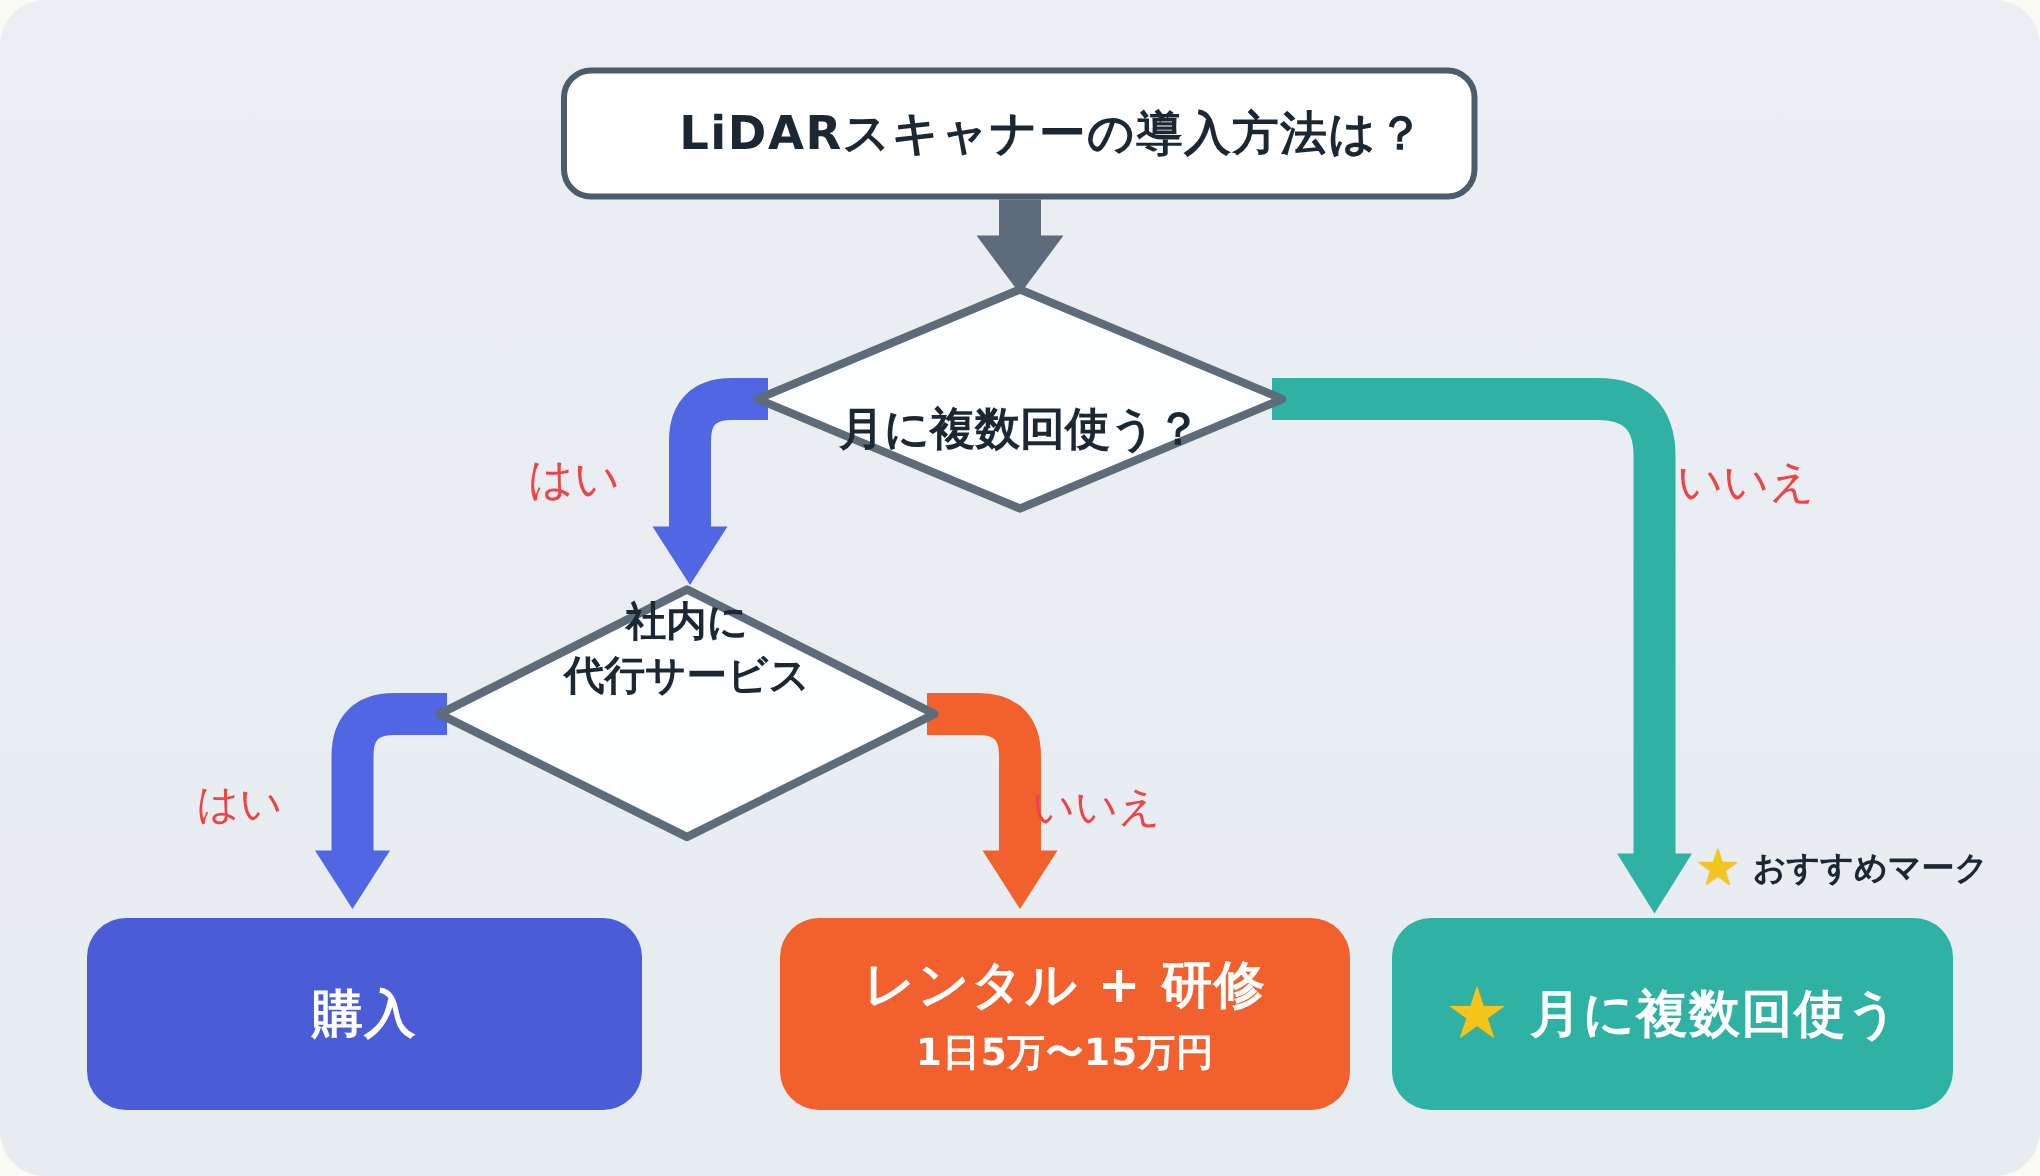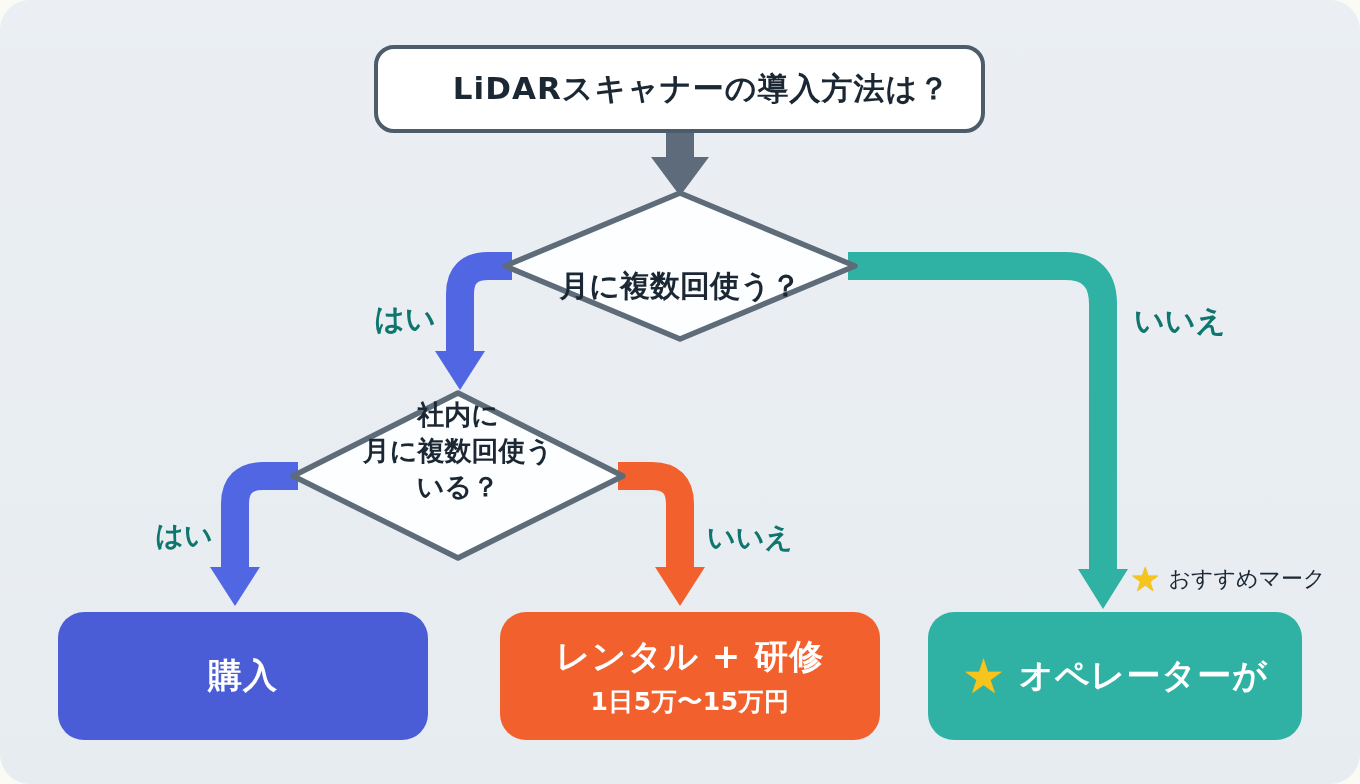--- a/index.html
+++ b/index.html
@@ -28,43 +28,43 @@
   }
 
   .q-text {
     position: absolute; text-align: center;
     font-weight: 800; color: #1b2733;
   }
   .q1-text { left: 520px; top: 250px; width: 320px; font-size: 30px; margin-top: 16px; }
   .q2-text { left: 308px; top: 397px; width: 300px; font-size: 27px; line-height: 1.34; }
 
   .edge-label {
-    position: absolute; text-align: center;
-    font-weight: 700; color: #0f766e;
+    position: absolute; text-align: left;
+    font-weight: 400; color: #ef4444;
   }
   .l-usage-yes    { left: 352px;  top: 299px; width: 106px; font-size: 30px; }
   .l-usage-no     { left: 1118px; top: 301px; width: 124px; font-size: 30px; }
   .l-operator-yes { left: 131px;  top: 517px; width: 106px; font-size: 28px; }
   .l-operator-no  { left: 688px;  top: 519px; width: 124px; font-size: 28px; }
 
   .note {
     position: absolute; left: 1130px; top: 562px;
     display: flex; align-items: center; gap: 8px;
   }
   .note-star { font-size: 34px; line-height: 1; color: #f5c51d; text-shadow: 0 0 1px #d9a312; }
-  .note-text { font-size: 22px; font-weight: 400; color: #1b2733; }
+  .note-text { font-size: 22px; font-weight: 700; color: #1b2733; }
 
   .outcome {
     position: absolute; top: 612px; height: 128px;
     border-radius: 26px;
     display: flex; flex-direction: column; align-items: center; justify-content: center;
     gap: 5px; color: #ffffff;
   }
   .outcome-purchase { left: 58px;  width: 370px; }
-  .outcome-rental   { left: 500px; width: 380px; }
+  .outcome-rental   { left: 520px; width: 380px; }
   .outcome-agency   { left: 928px; width: 374px; }
   .outcome-label { font-size: 34px; font-weight: 800; letter-spacing: 1px; }
   .outcome-price { font-size: 25px; font-weight: 700; letter-spacing: 0.5px; }
   .label-row { display: flex; align-items: center; gap: 14px; }
   .box-star { font-size: 48px; line-height: 1; color: #f5c51d; text-shadow: 0 0 1px #d9a312; }
 </style>
 </head>
 <body>
 
 <div class="canvas">
@@ -91,22 +91,21 @@
   </svg>
 
   <div class="title-node" style="border-color: rgb(77, 92, 106);">
     <span>LiDARスキャナーの導入方法は？</span>
   </div>
 
   <div class="q-text q1-text">月に複数回使う？</div>
 
   <div class="q-text q2-text">
     <div>社内に</div>
-    <div>月に複数回使う</div>
-    <div>いる？</div>
+    <div>代行サービス</div>
   </div>
 
   <div class="edge-label l-usage-yes">はい</div>
   <div class="edge-label l-usage-no">いいえ</div>
   <div class="edge-label l-operator-yes">はい</div>
   <div class="edge-label l-operator-no">いいえ</div>
 
   <div class="note">
     <span class="note-star" style="color: rgb(245, 197, 29);">★</span>
     <span class="note-text">おすすめマーク</span>
@@ -117,16 +116,16 @@
   </div>
 
   <div class="outcome outcome-rental" style="background-color: rgb(242, 97, 45);">
     <div class="outcome-label">レンタル + 研修</div>
     <div class="outcome-price">1日5万〜15万円</div>
   </div>
 
   <div class="outcome outcome-agency" style="background-color: rgb(47, 178, 163);">
     <div class="label-row">
       <span class="box-star" style="color: rgb(245, 197, 29);">★</span>
-      <span class="outcome-label">オペレーターが</span>
+      <span class="outcome-label">月に複数回使う</span>
     </div>
   </div>
 </div>
 
 </body></html>

